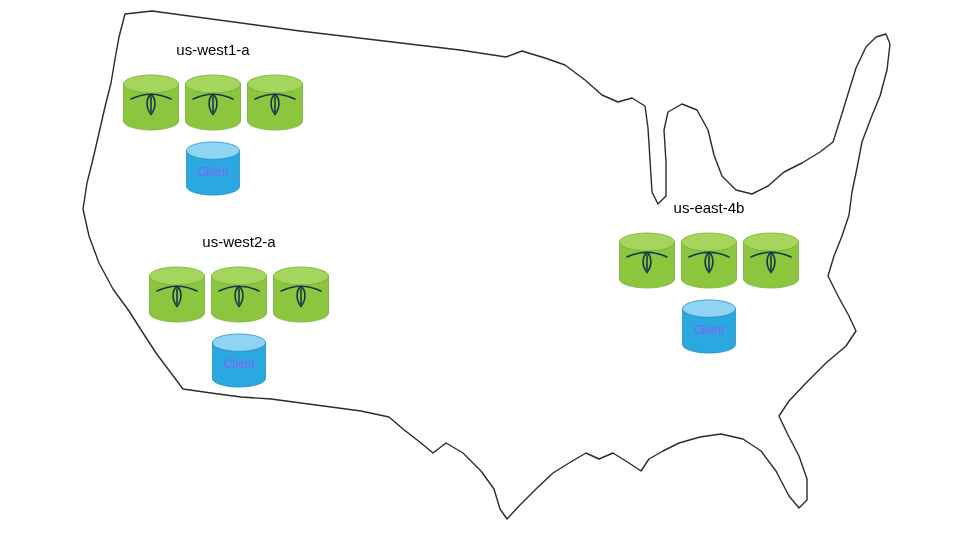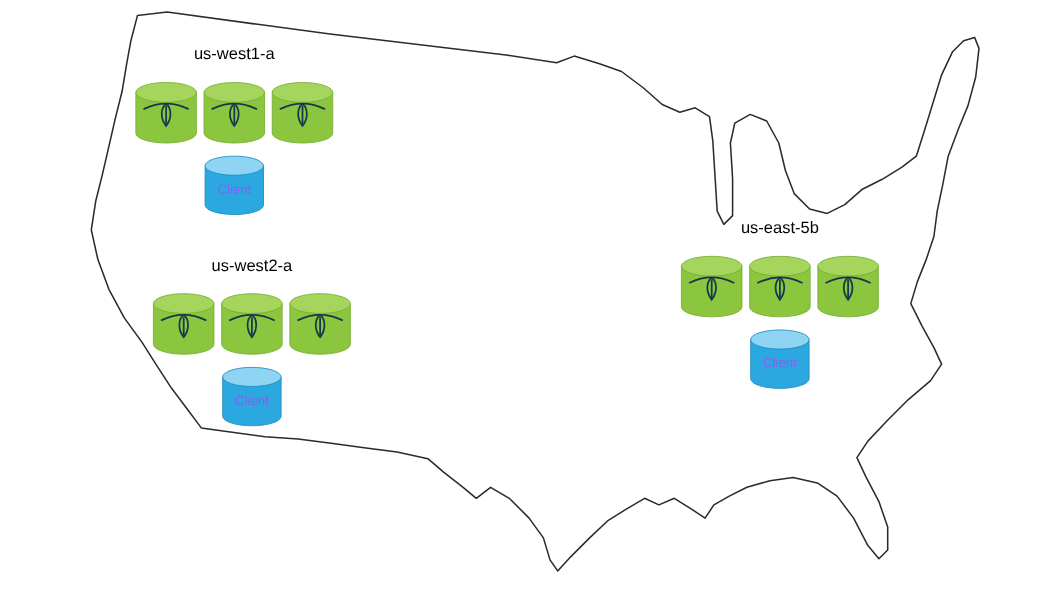--- a/index.html
+++ b/index.html
@@ -5,21 +5,21 @@
   html,body{margin:0;padding:0;}
   body{
     width:960px;height:540px;position:relative;overflow:hidden;
     background:#ffffff;
     font-family:"Liberation Sans",sans-serif;
     color:#000;
   }
   .map-svg{position:absolute;left:0;top:0;z-index:1;}
   .region{position:absolute;z-index:2;display:flex;flex-direction:column;align-items:center;}
   #region-west1{left:122px;top:40px;width:182px;}
-  #region-west2{left:138px;top:232px;width:182px;}
+  #region-west2{left:148px;top:232px;width:182px;}
   #region-east {left:616px;top:198px;width:186px;}
   .region-label{
     font-size:15px;line-height:20px;margin-bottom:14px;
     color:#000;text-align:right;white-space:nowrap;
   }
   .node-row{display:flex;gap:4px;}
   .node-cyl{display:block;}
   .client-wrap{position:relative;margin-top:8px;width:56px;height:58px;}
   .client-cyl{display:block;}
   .client-label{
@@ -104,21 +104,21 @@
   </div>
   <div class="client-wrap">
     <svg class="client-cyl" width="56" height="58" viewBox="0 0 58 58">
         <use href="#sym-client"></use>
       </svg>
     <div class="client-label">Client</div>
   </div>
 </div>
 
 <div class="region" id="region-east">
-  <div class="region-label">us-east-5b</div>
+  <div class="region-label">us-east-4b</div>
   <div class="node-row">
     <svg class="node-cyl" width="58" height="58" viewBox="0 0 58 58">
         <use href="#sym-node"></use>
       </svg>
     <svg class="node-cyl" width="58" height="58" viewBox="0 0 58 58">
         <use href="#sym-node"></use>
       </svg>
     <svg class="node-cyl" width="58" height="58" viewBox="0 0 58 58">
         <use href="#sym-node"></use>
       </svg>

